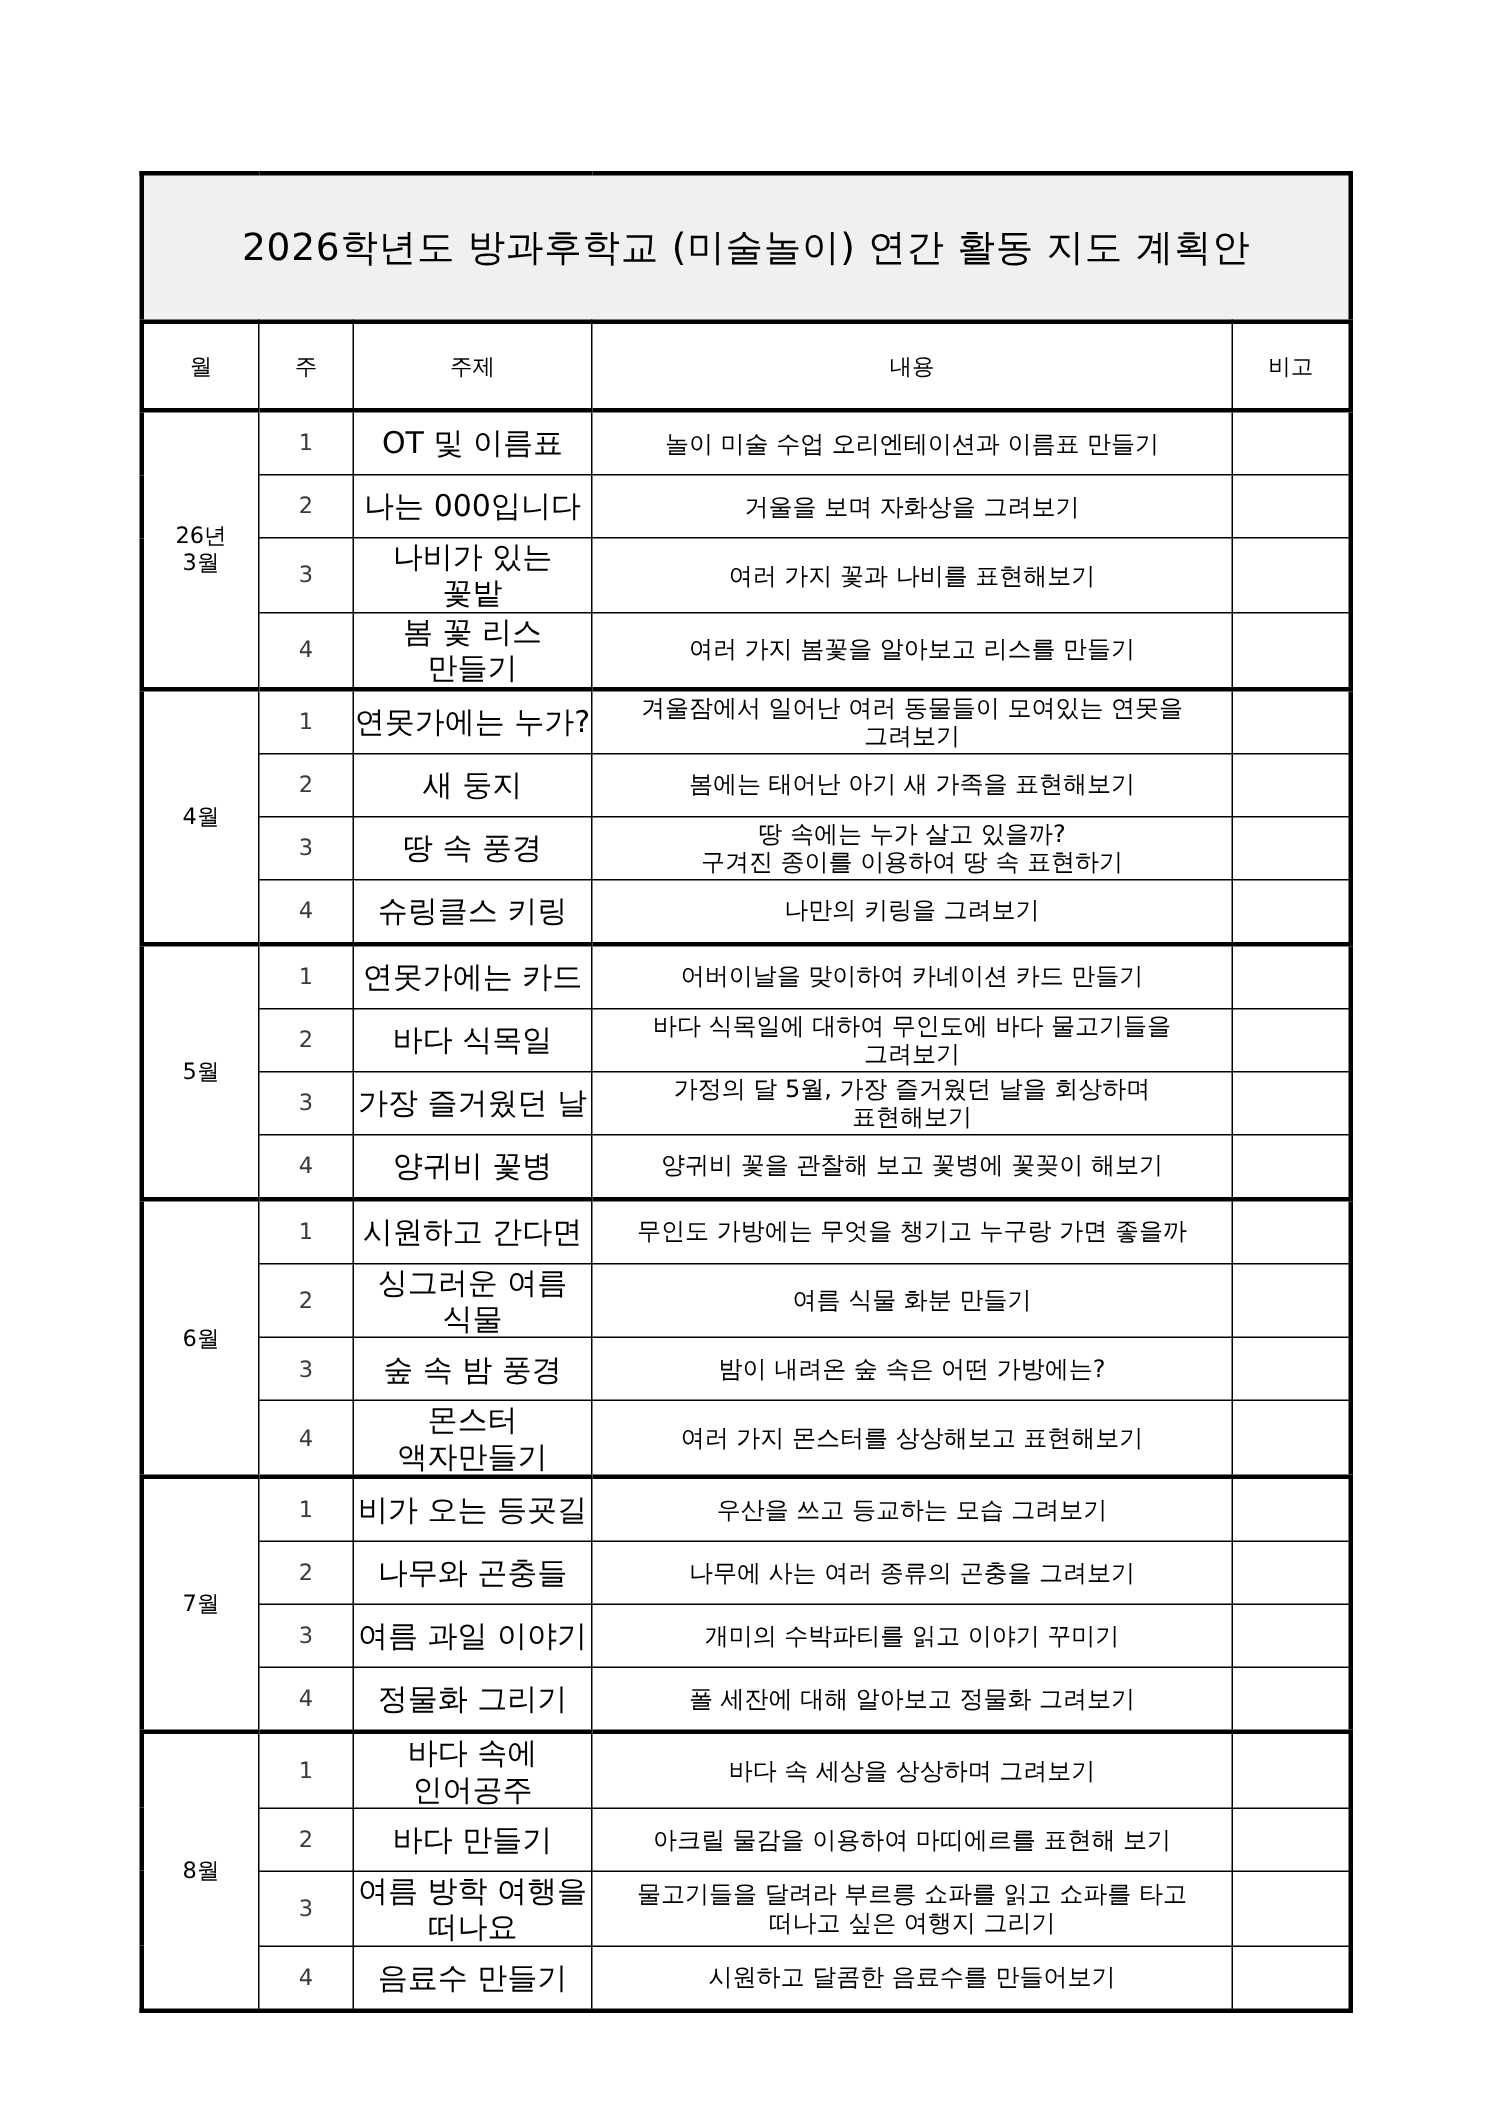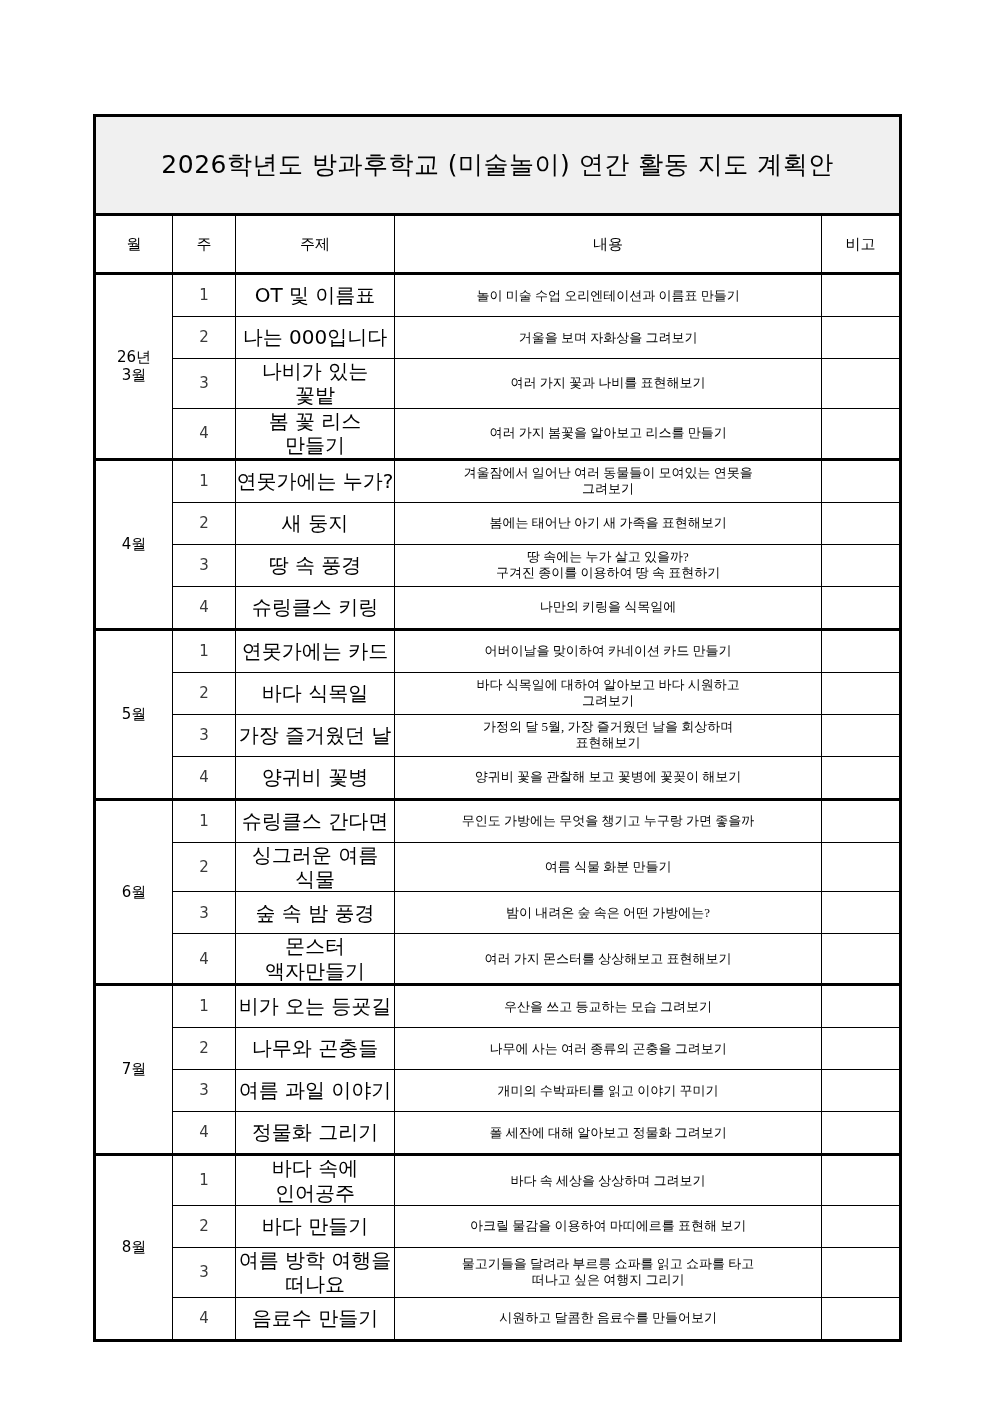--- a/index.html
+++ b/index.html
@@ -81,24 +81,23 @@
   .cell-week {
     font-size: 15px;
     color: #3a3a3a;
   }
   .cell-topic {
     font-size: 20px;
     white-space: pre-line;
     padding: 2px 3px;
   }
   .cell-body {
-    font-size: 13px;
+    font-size: 16px;
     white-space: pre-line;
     padding: 2px 6px;
-    font-family: Liberation Serif, serif;
   }
   .cell-note {
     font-size: 15px;
   }
 
   tr.data-row > td { height: 41px; }
 
   
   tr.group-start > td {
     border-top: 3px solid #000000;
@@ -175,54 +174,54 @@
           <tr class="data-row">
             <td class="cell-week">3</td>
             <td class="cell-topic">땅 속 풍경</td>
             <td class="cell-body">땅 속에는 누가 살고 있을까?
 구겨진 종이를 이용하여 땅 속 표현하기</td>
             <td class="cell-note"></td>
           </tr>
           <tr class="data-row">
             <td class="cell-week">4</td>
             <td class="cell-topic">슈링클스 키링</td>
-            <td class="cell-body">나만의 키링을 식목일에</td>
+            <td class="cell-body">나만의 키링을 그려보기</td>
             <td class="cell-note"></td>
           </tr>
           <tr class="data-row group-start">
             <td class="cell-month" rowspan="4">5월</td>
             <td class="cell-week">1</td>
             <td class="cell-topic">연못가에는 카드</td>
             <td class="cell-body">어버이날을 맞이하여 카네이션 카드 만들기</td>
             <td class="cell-note"></td>
           </tr>
           <tr class="data-row">
             <td class="cell-week">2</td>
             <td class="cell-topic">바다 식목일</td>
-            <td class="cell-body">바다 식목일에 대하여 알아보고 바다 시원하고
+            <td class="cell-body">바다 식목일에 대하여 무인도에 바다 물고기들을
 그려보기</td>
             <td class="cell-note"></td>
           </tr>
           <tr class="data-row">
             <td class="cell-week">3</td>
             <td class="cell-topic">가장 즐거웠던 날</td>
             <td class="cell-body">가정의 달 5월, 가장 즐거웠던 날을 회상하며
 표현해보기</td>
             <td class="cell-note"></td>
           </tr>
           <tr class="data-row">
             <td class="cell-week">4</td>
             <td class="cell-topic">양귀비 꽃병</td>
             <td class="cell-body">양귀비 꽃을 관찰해 보고 꽃병에 꽃꽂이 해보기</td>
             <td class="cell-note"></td>
           </tr>
           <tr class="data-row group-start">
             <td class="cell-month" rowspan="4">6월</td>
             <td class="cell-week">1</td>
-            <td class="cell-topic">슈링클스 간다면</td>
+            <td class="cell-topic">시원하고 간다면</td>
             <td class="cell-body">무인도 가방에는 무엇을 챙기고 누구랑 가면 좋을까</td>
             <td class="cell-note"></td>
           </tr>
           <tr class="data-row">
             <td class="cell-week">2</td>
             <td class="cell-topic">싱그러운 여름
 식물</td>
             <td class="cell-body">여름 식물 화분 만들기</td>
             <td class="cell-note"></td>
           </tr>

